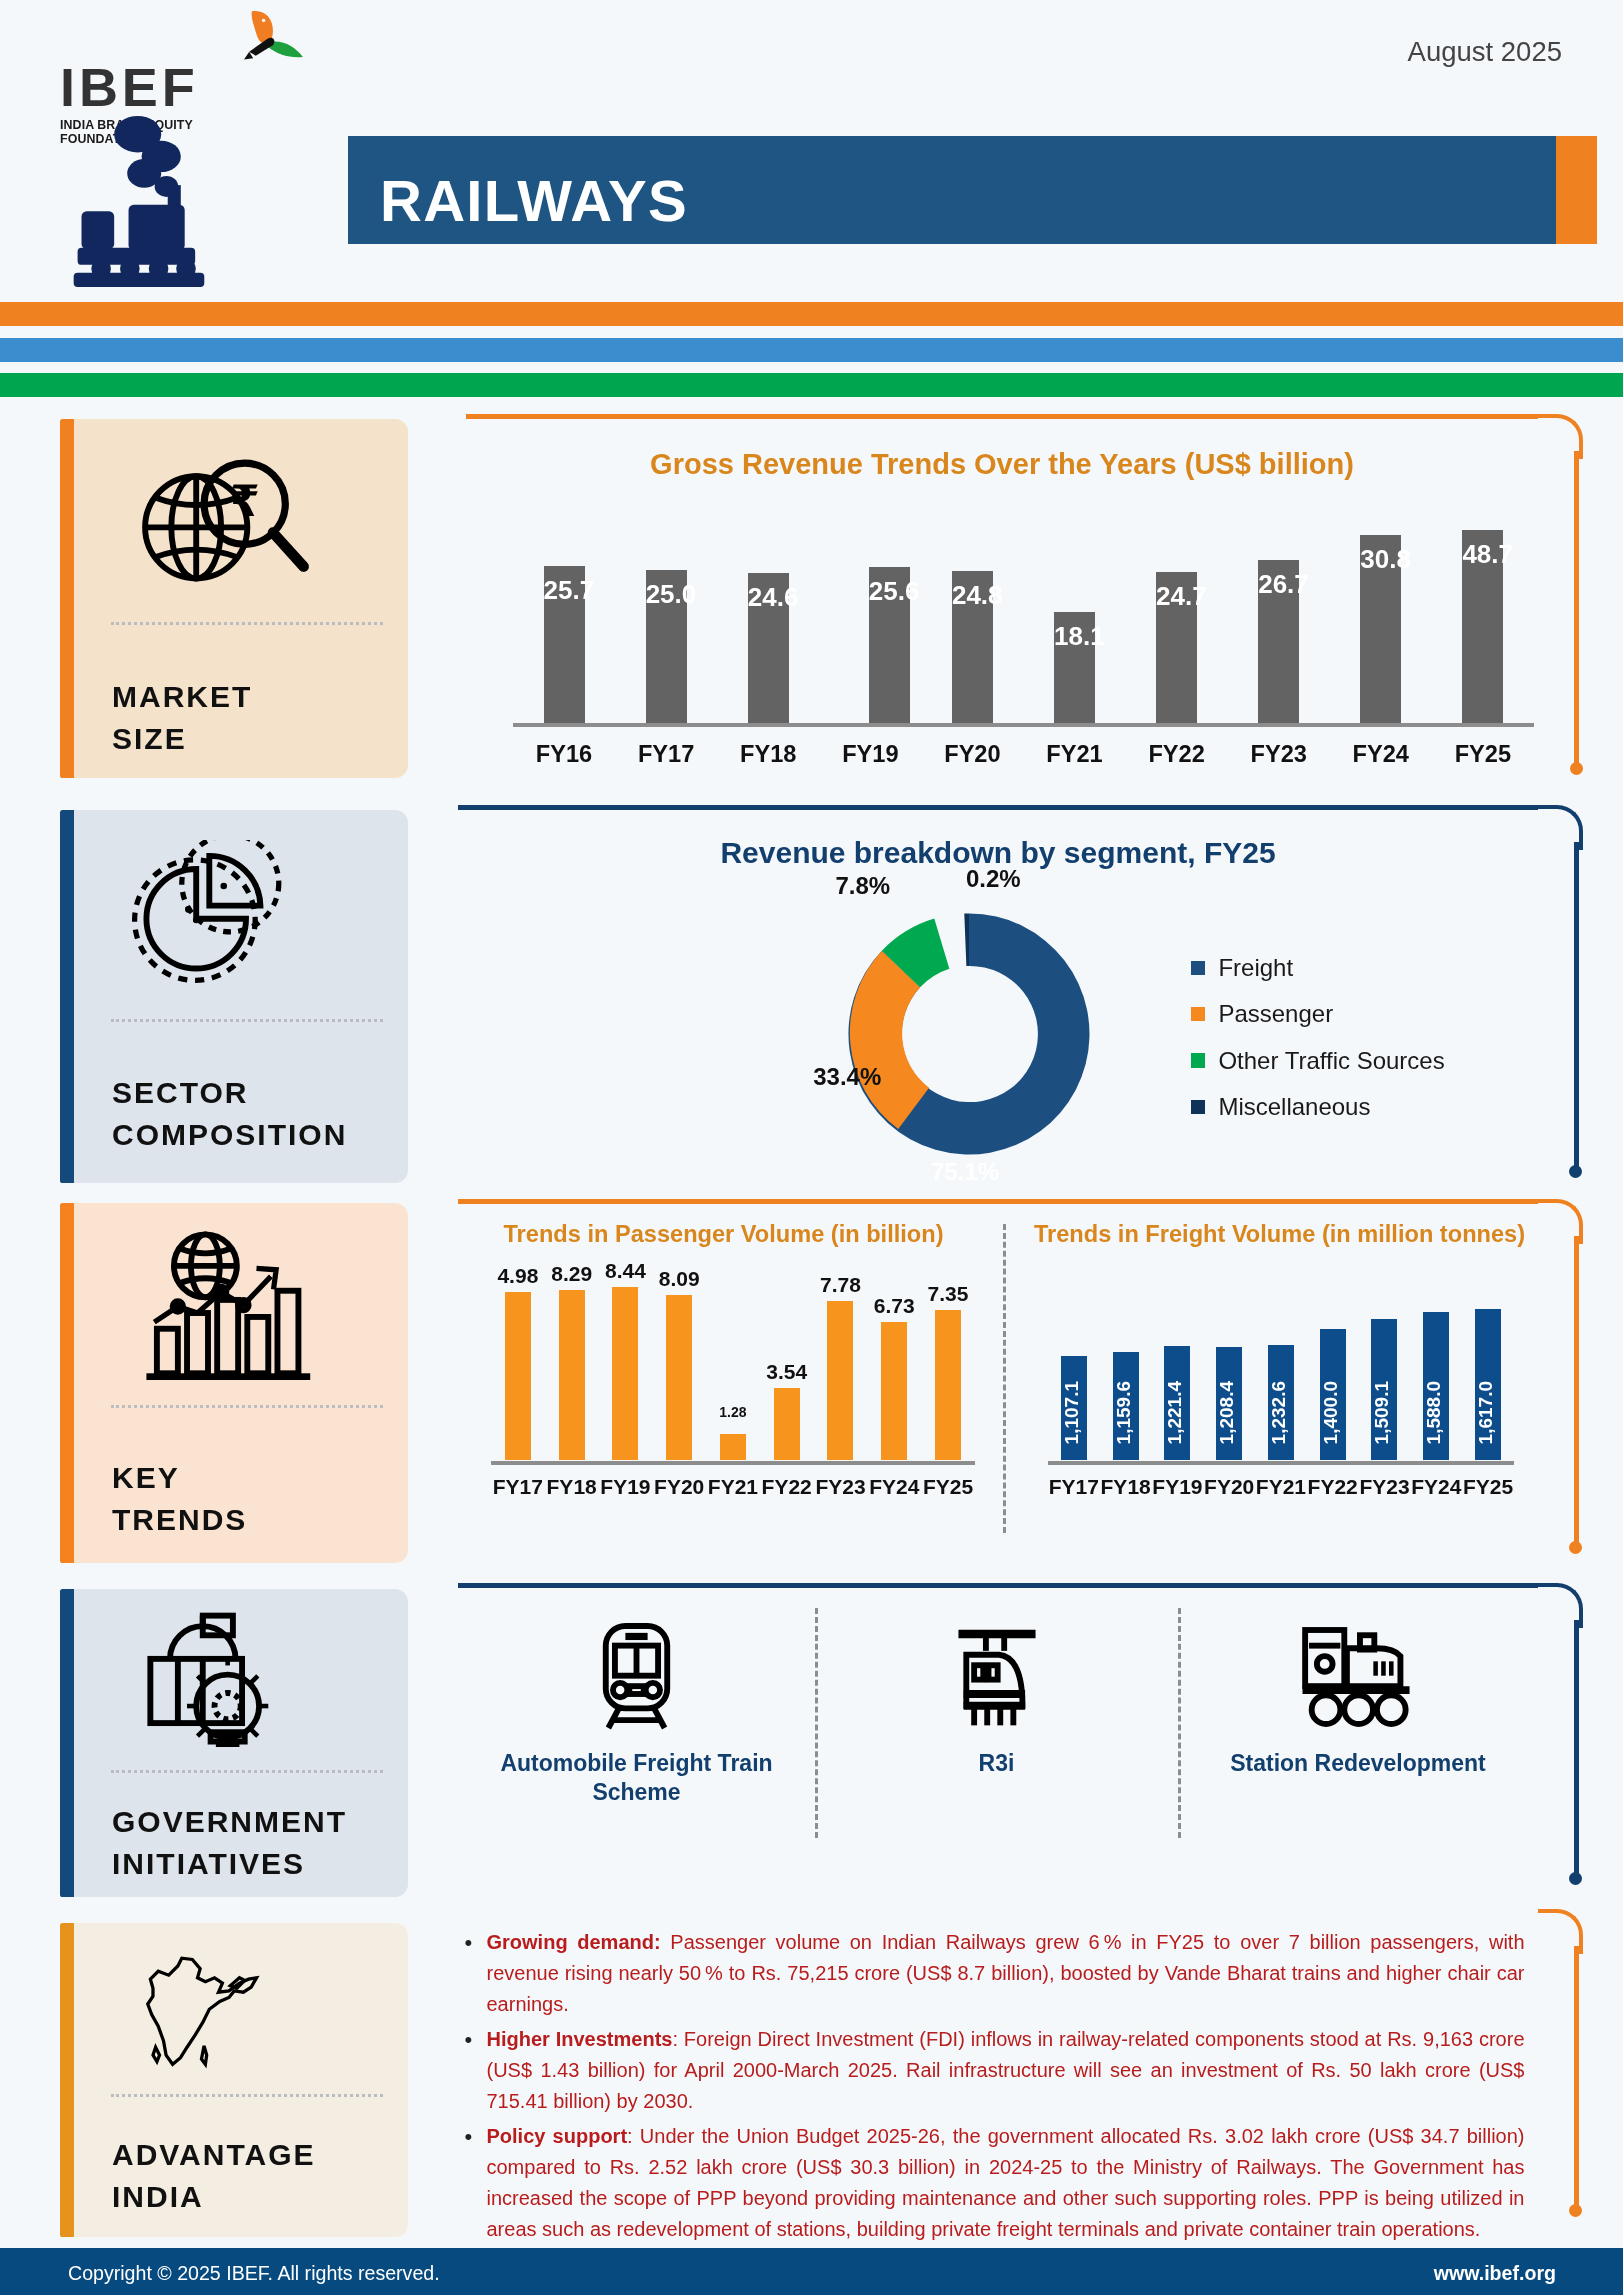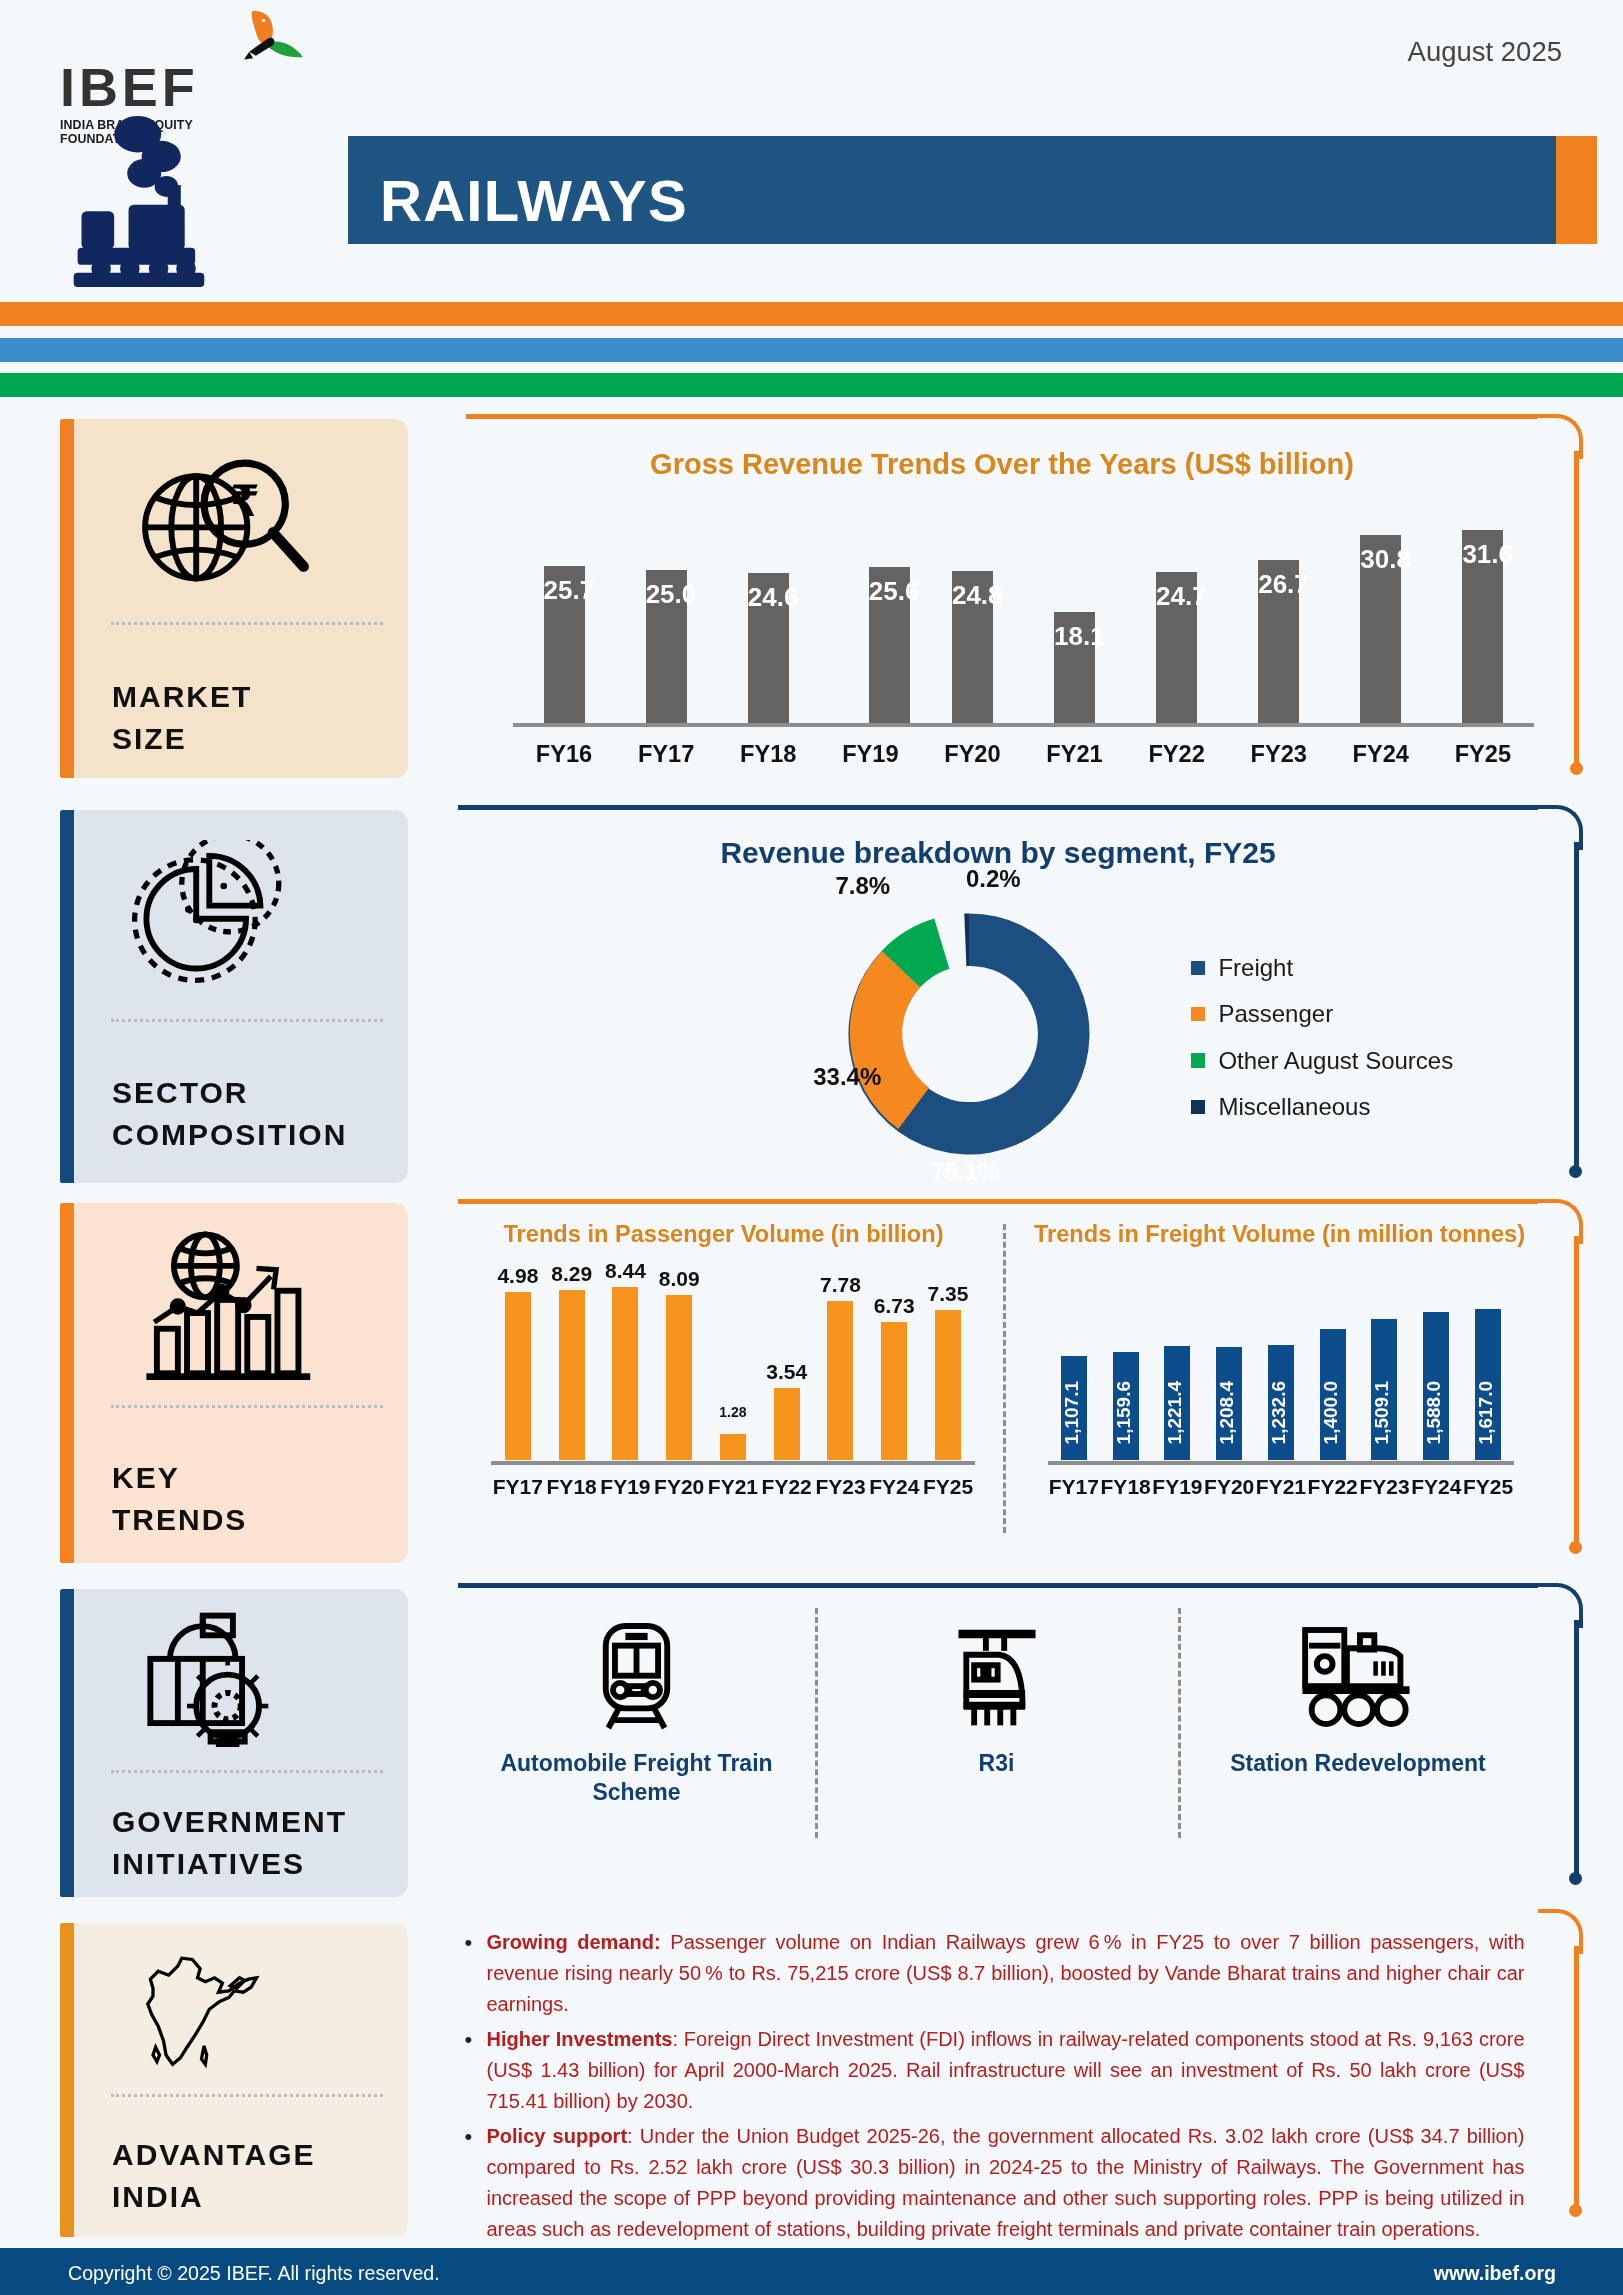--- a/index.html
+++ b/index.html
@@ -202,21 +202,21 @@
           <div class="blabel-in" style="font-size: 26px; top: 9.2px;">26.7</div>
         </div>
       </div>
       <div class="bcol" style="width: 10%;">
         <div class="bshape" style="width: 41px; height: 188px; background: rgb(99, 99, 99);">
           <div class="blabel-in" style="font-size: 26px; top: 9.2px;">30.8</div>
         </div>
       </div>
       <div class="bcol" style="width: 10%;">
         <div class="bshape" style="width: 41px; height: 193px; background: rgb(99, 99, 99);">
-          <div class="blabel-in" style="font-size: 26px; top: 9.2px;">31.6</div>
+          <div class="blabel-in" style="font-size: 26px; top: 9.2px;">48.7</div>
         </div>
       </div>
     </div>
   <div class="xaxis" style="left:47px;top:309px;width:1021px;height:3.9px;"></div>
   <div class="xcats" id="revCats" style="left:47px;top:327px;width:1021px;font-size:23.6px;">
       <div class="xcat" style="width: 10%;">FY16</div>
       <div class="xcat" style="width: 10%;">FY17</div>
       <div class="xcat" style="width: 10%;">FY18</div>
       <div class="xcat" style="width: 10%;">FY19</div>
       <div class="xcat" style="width: 10%;">FY20</div>
@@ -281,21 +281,21 @@
     <div class="legrow">
       <span class="legsq" style="background:#1c4e80;"></span>
       <span class="legtx">Freight</span>
     </div>
     <div class="legrow">
       <span class="legsq" style="background:#f5881f;"></span>
       <span class="legtx">Passenger</span>
     </div>
     <div class="legrow">
       <span class="legsq" style="background:#00a94f;"></span>
-      <span class="legtx">Other August Sources</span>
+      <span class="legtx">Other Traffic Sources</span>
     </div>
     <div class="legrow">
       <span class="legsq" style="background:#0f3259;"></span>
       <span class="legtx">Miscellaneous</span>
     </div>
   </div>
 </div>
 
 <div class="card orange2" style="top:1203px;height:360px;">
   <div class="bar"></div>

